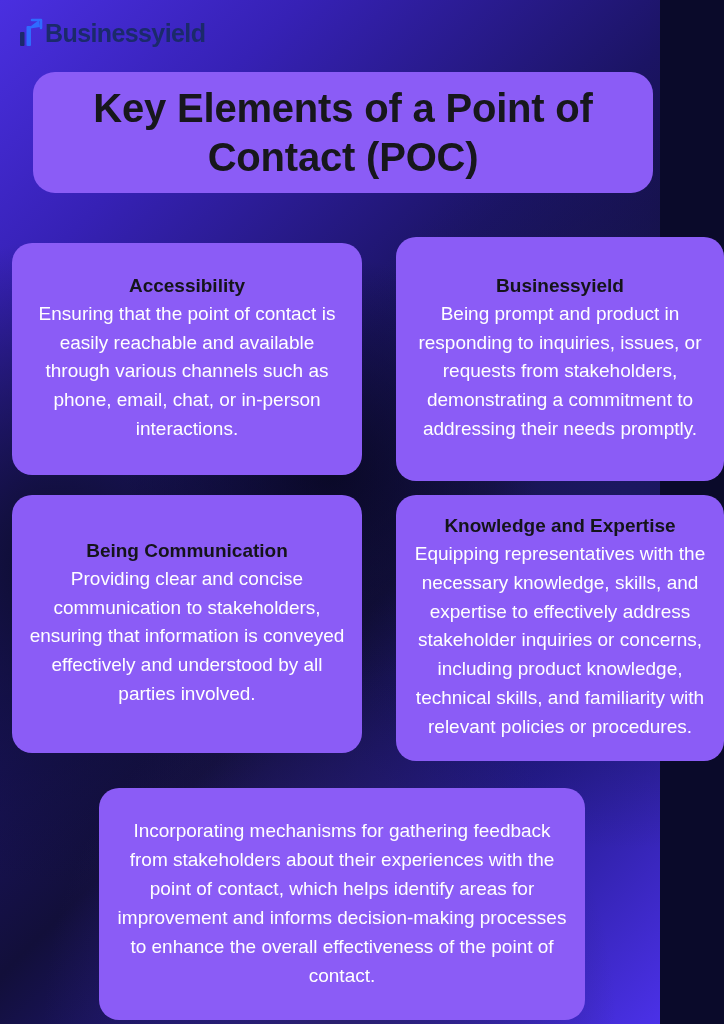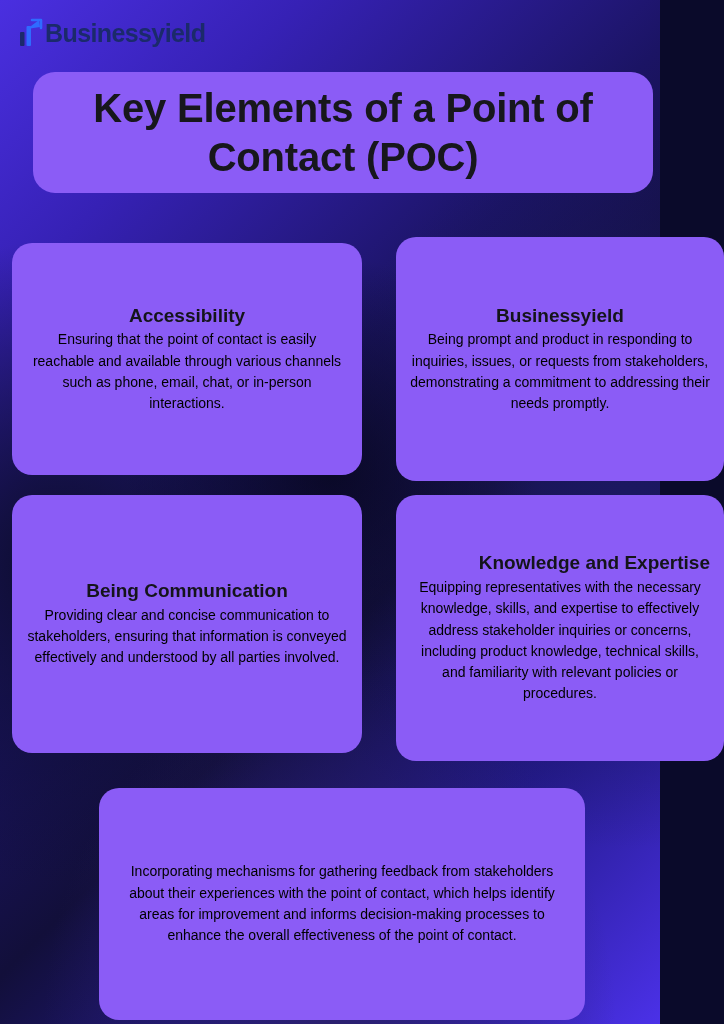--- a/index.html
+++ b/index.html
@@ -94,29 +94,29 @@
     z-index: 4;
   }
   .card h2 {
     font-size: 19px;
     font-weight: bold;
     color: #14141a;
     line-height: 1.3;
     margin-bottom: 1px;
   }
   .card p {
-    font-size: 14px;
-    color: #000000;
+    font-size: 19px;
+    color: #ffffff;
     line-height: 1.52;
   }
 
   #card-accessibility   { left: 12px;  top: 243px; width: 350px; height: 232px; }
   #card-responsiveness  { left: 396px; top: 237px; width: 328px; height: 244px; }
   #card-communication   { left: 12px;  top: 495px; width: 350px; height: 258px; }
-  #card-knowledge       { left: 396px; top: 495px; width: 328px; height: 266px; align-items: flex-end; }
+  #card-knowledge       { left: 396px; top: 495px; width: 328px; height: 266px; }
   #card-feedback        { left: 99px;  top: 788px; width: 486px; height: 232px; }
 </style>
 </head>
 <body>
 
 <div class="poster">
 
   <div class="logo">
     <span class="logo-mark">
       <svg width="26" height="30" viewBox="0 0 26 30" xmlns="http://www.w3.org/2000/svg">

